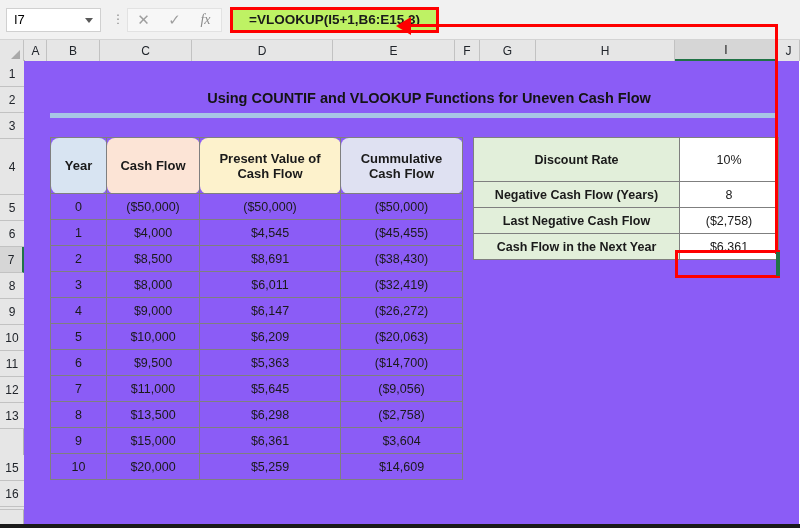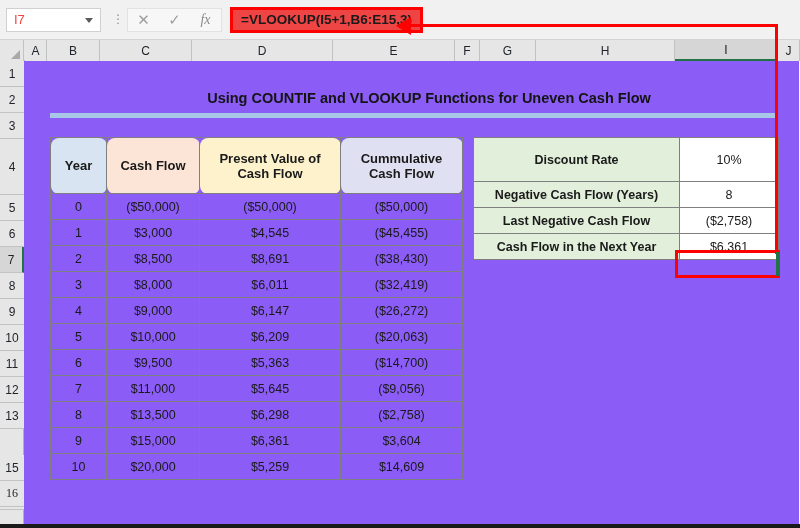--- a/index.html
+++ b/index.html
@@ -22,21 +22,21 @@
     background: #f1f1f1;
     border-bottom: 1px solid #d4d4d4;
     display: flex; align-items: center;
   }
   .namebox {
     margin-left: 6px;
     width: 95px; height: 24px;
     background: #ffffff;
     border: 1px solid #d0d0d0;
     display: flex; align-items: center;
-    font-size: 13px; color: #ef4444;
+    font-size: 13px; color: #000000;
     padding-left: 7px;
     position: relative;
   }
   .namebox .caret {
     position: absolute; right: 7px; top: 50%;
     margin-top: -2px;
     width: 0; height: 0;
     border-left: 4px solid transparent;
     border-right: 4px solid transparent;
     border-top: 5px solid #5a5a5a;
@@ -64,23 +64,23 @@
   .formula-wrap {
     margin-left: 8px;
     height: 26px;
     flex: 1;
     display: flex; align-items: center;
     position: relative;
   }
   .formula-box {
     height: 26px;
     border: 3px solid #ff0000;
-    background: #ef4444;
+    background: #bef264;
     display: flex; align-items: center;
-    padding: 0 8px;
+    padding: 0 16px;
     font-size: 13.5px; font-weight: bold; color: #1a1a1a;
     white-space: nowrap;
   }
 
   
   .colhdr {
     position: absolute; left: 0; top: 40px;
     width: 800px; height: 21px;
     background: #e6e6e6;
     border-bottom: 1px solid #b3b3b3;
@@ -295,21 +295,21 @@
     <div class="rowcell" style="top:160px;height:26px;">6</div>
     <div class="rowcell sel" style="top:186px;height:26px;">7</div>
     <div class="rowcell" style="top:212px;height:26px;">8</div>
     <div class="rowcell" style="top:238px;height:26px;">9</div>
     <div class="rowcell" style="top:264px;height:26px;">10</div>
     <div class="rowcell" style="top:290px;height:26px;">11</div>
     <div class="rowcell" style="top:316px;height:26px;">12</div>
     <div class="rowcell" style="top:342px;height:26px;">13</div>
     <div class="rowcell" style="top:381px;height:26px;margin-top:42px;">14</div>
     <div class="rowcell" style="top:394px;height:26px;">15</div>
-    <div class="rowcell" style="top:420px;height:26px;font-family:Liberation Serif, serif;">16</div>
+    <div class="rowcell" style="top:420px;height:26px;">16</div>
   </div>
 
   <div class="grid">
 
     <div class="title">Using COUNTIF and VLOOKUP Functions for Uneven Cash Flow</div>
     <div class="title-rule"></div>
 
     <table class="maintable">
       <colgroup>
         <col class="c-year">
@@ -337,21 +337,21 @@
       </thead>
       <tbody>
         <tr>
           <td>0</td>
           <td>($50,000)</td>
           <td>($50,000)</td>
           <td>($50,000)</td>
         </tr>
         <tr>
           <td>1</td>
-          <td>$3,000</td>
+          <td>$4,000</td>
           <td>$4,545</td>
           <td>($45,455)</td>
         </tr>
         <tr>
           <td>2</td>
           <td>$8,500</td>
           <td>$8,691</td>
           <td>($38,430)</td>
         </tr>
         <tr>

